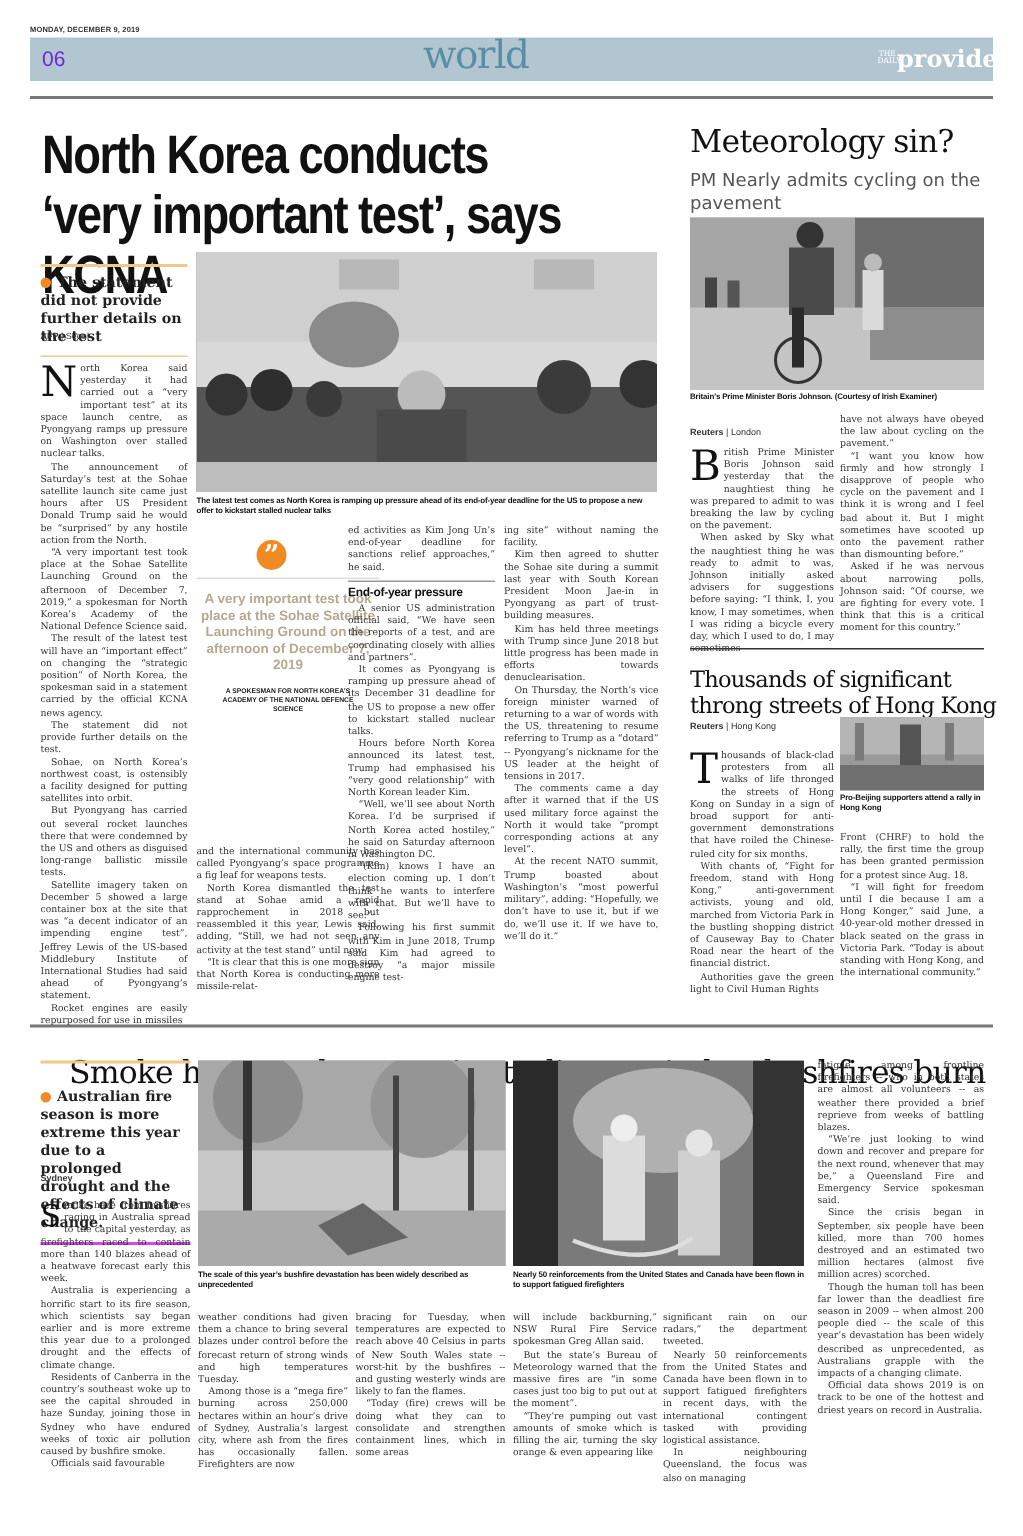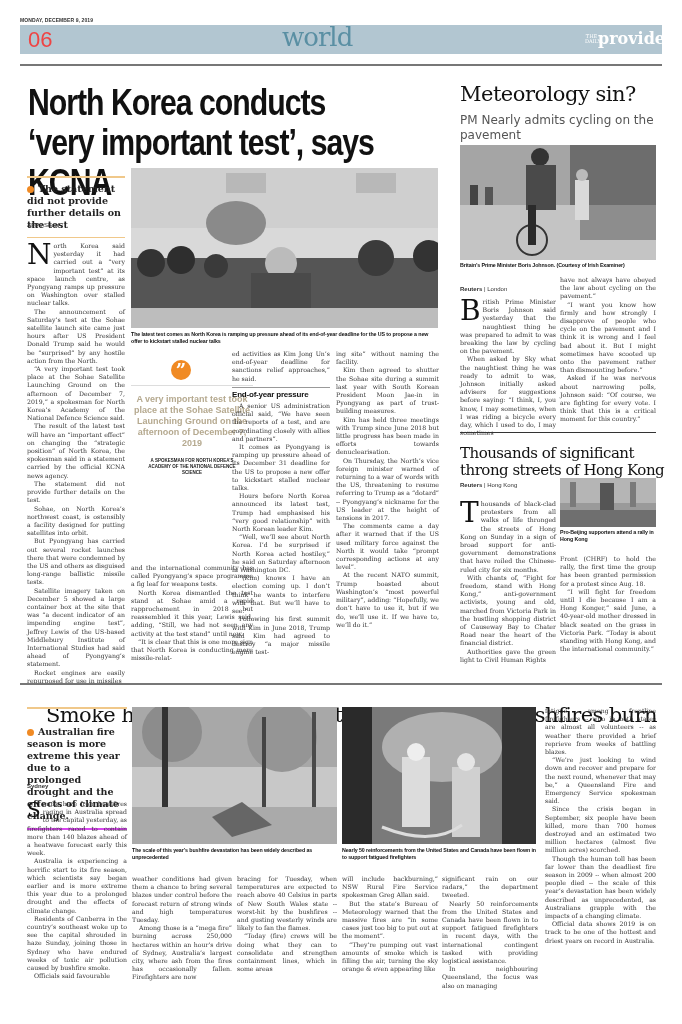--- a/index.html
+++ b/index.html
@@ -1,21 +1,21 @@
 <!DOCTYPE html>
 <html><head>
 <meta charset="utf-8">
 <style>
   * { box-sizing: border-box; margin: 0; padding: 0; }
   html, body { width: 682px; height: 1024px; background: #ffffff; overflow: hidden; }
   body { position: relative; font-family: "DejaVu Serif", serif; color: #222; }
   .abs { position: absolute; }
   .date { left: 20px; top: 17px; font-family: "Liberation Sans", sans-serif; font-size: 5px; font-weight: bold; letter-spacing: 0.1px; color: #333; }
   .band { left: 20px; top: 25px; width: 642px; height: 29px; background: #b2c6d1; }
-  .pagenum { left: 28px; top: 25px; font-family: "Liberation Sans", sans-serif; font-size: 22px; font-weight: 300; color: #ef4444; line-height: 29px; }
+  .pagenum { left: 28px; top: 25px; font-family: "Liberation Sans", sans-serif; font-size: 14px; font-weight: 300; color: #6d28d9; line-height: 29px; }
   .section { left: 282px; top: 18px; font-family: "DejaVu Serif", serif; font-size: 26px; font-weight: normal; color: #5a8fa3; line-height: 38px; letter-spacing: -1px; background: #fff0; }
   .masthead { left: 585px; top: 28px; color: #fff; font-family: "DejaVu Serif", serif; }
   .masthead .small { font-size: 5px; line-height: 5px; display: inline-block; vertical-align: middle; text-align: center; width: 13px; }
   .masthead .big { font-size: 16px; font-weight: bold; vertical-align: middle; }
   .rule { height: 2px; background: #777; }
   .headline-nk { left: 28px; top: 83px; width: 420px; font-family: "Liberation Sans", sans-serif; font-weight: bold; font-size: 36px; line-height: 40px; letter-spacing: -1.2px; transform: scaleX(0.84); transform-origin: left top; color: #111; }
   .hl-serif { font-family: "DejaVu Serif", serif; color: #111; }
   .naughty { left: 460px; top: 82px; font-size: 21px; font-weight: normal; letter-spacing: -0.5px; }
   .naughty-sub { left: 460px; top: 113px; width: 210px; font-family: "DejaVu Sans", sans-serif; font-size: 12px; color: #555; line-height: 15px; }
   .photo { background: #888; overflow: hidden; }

